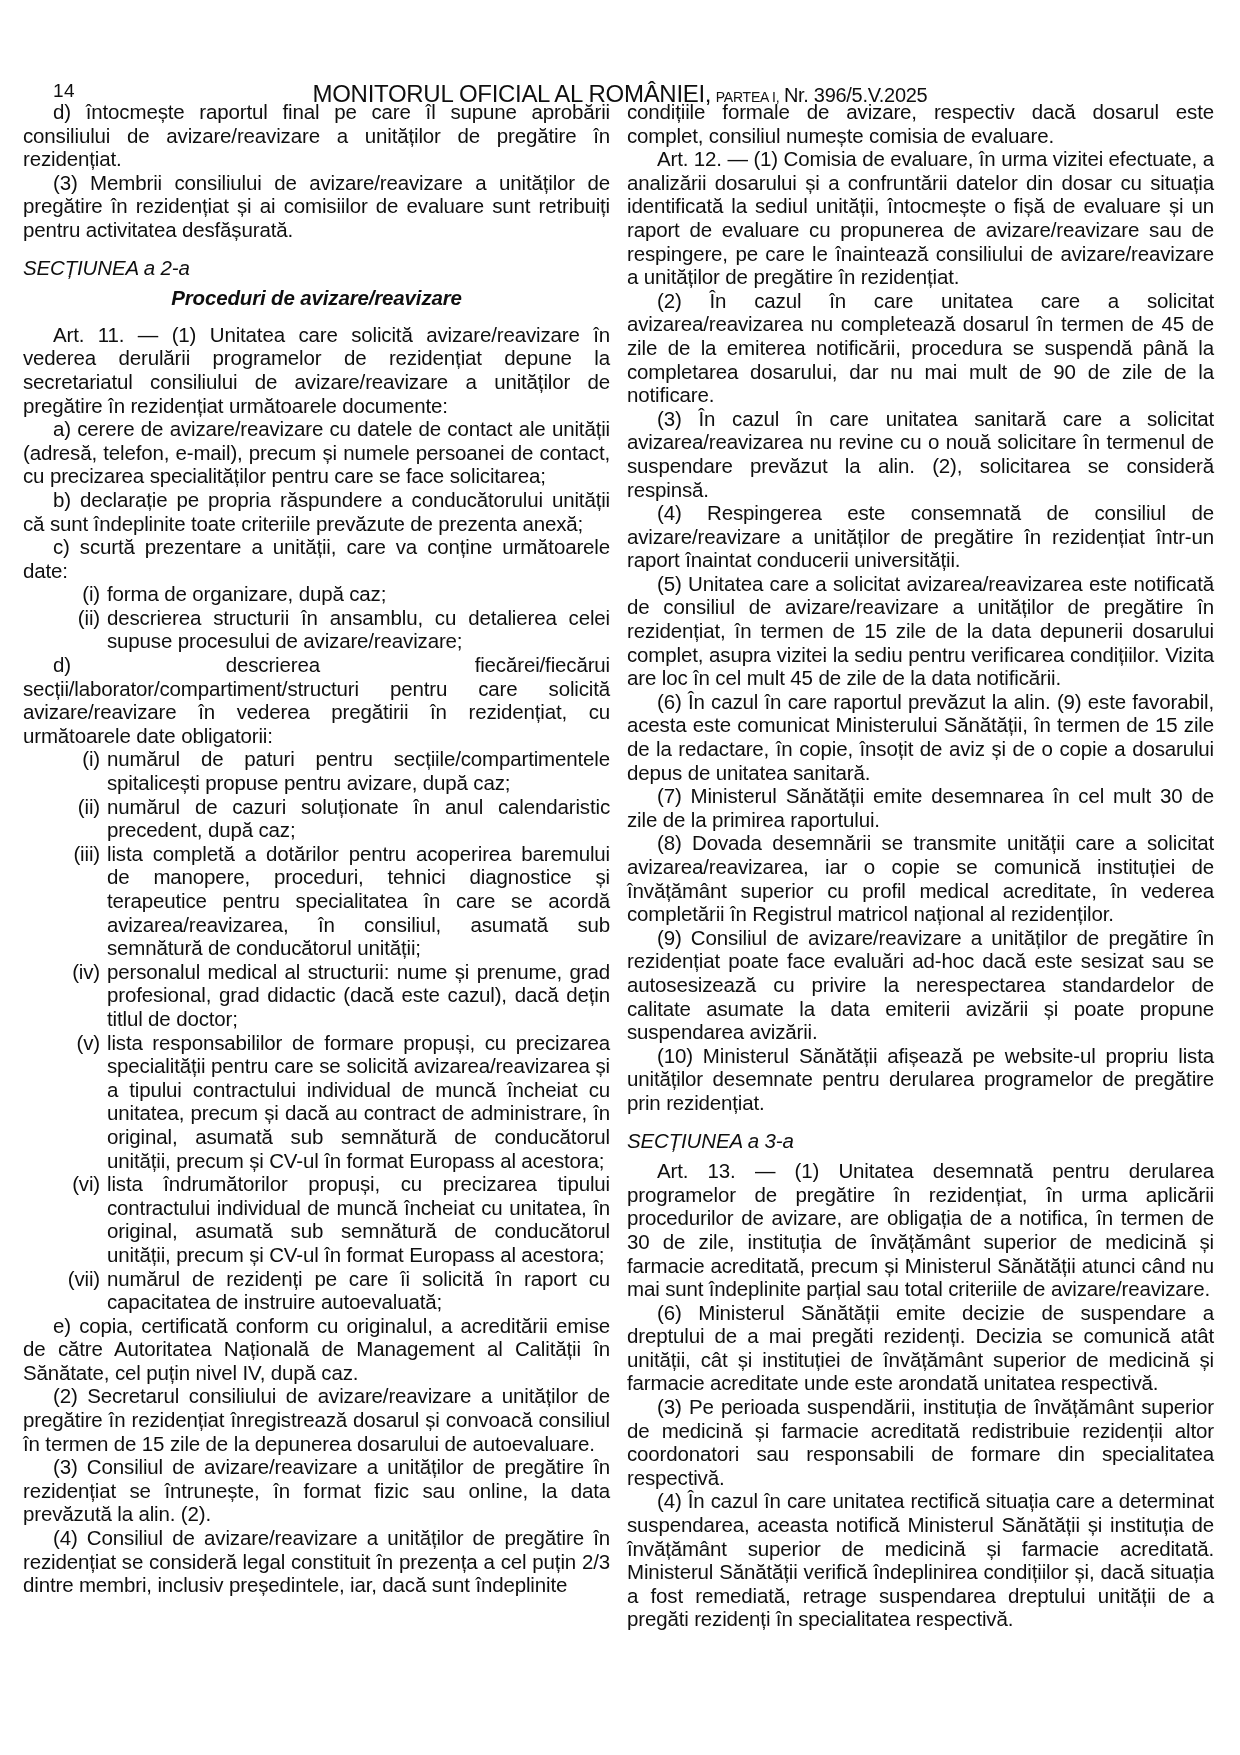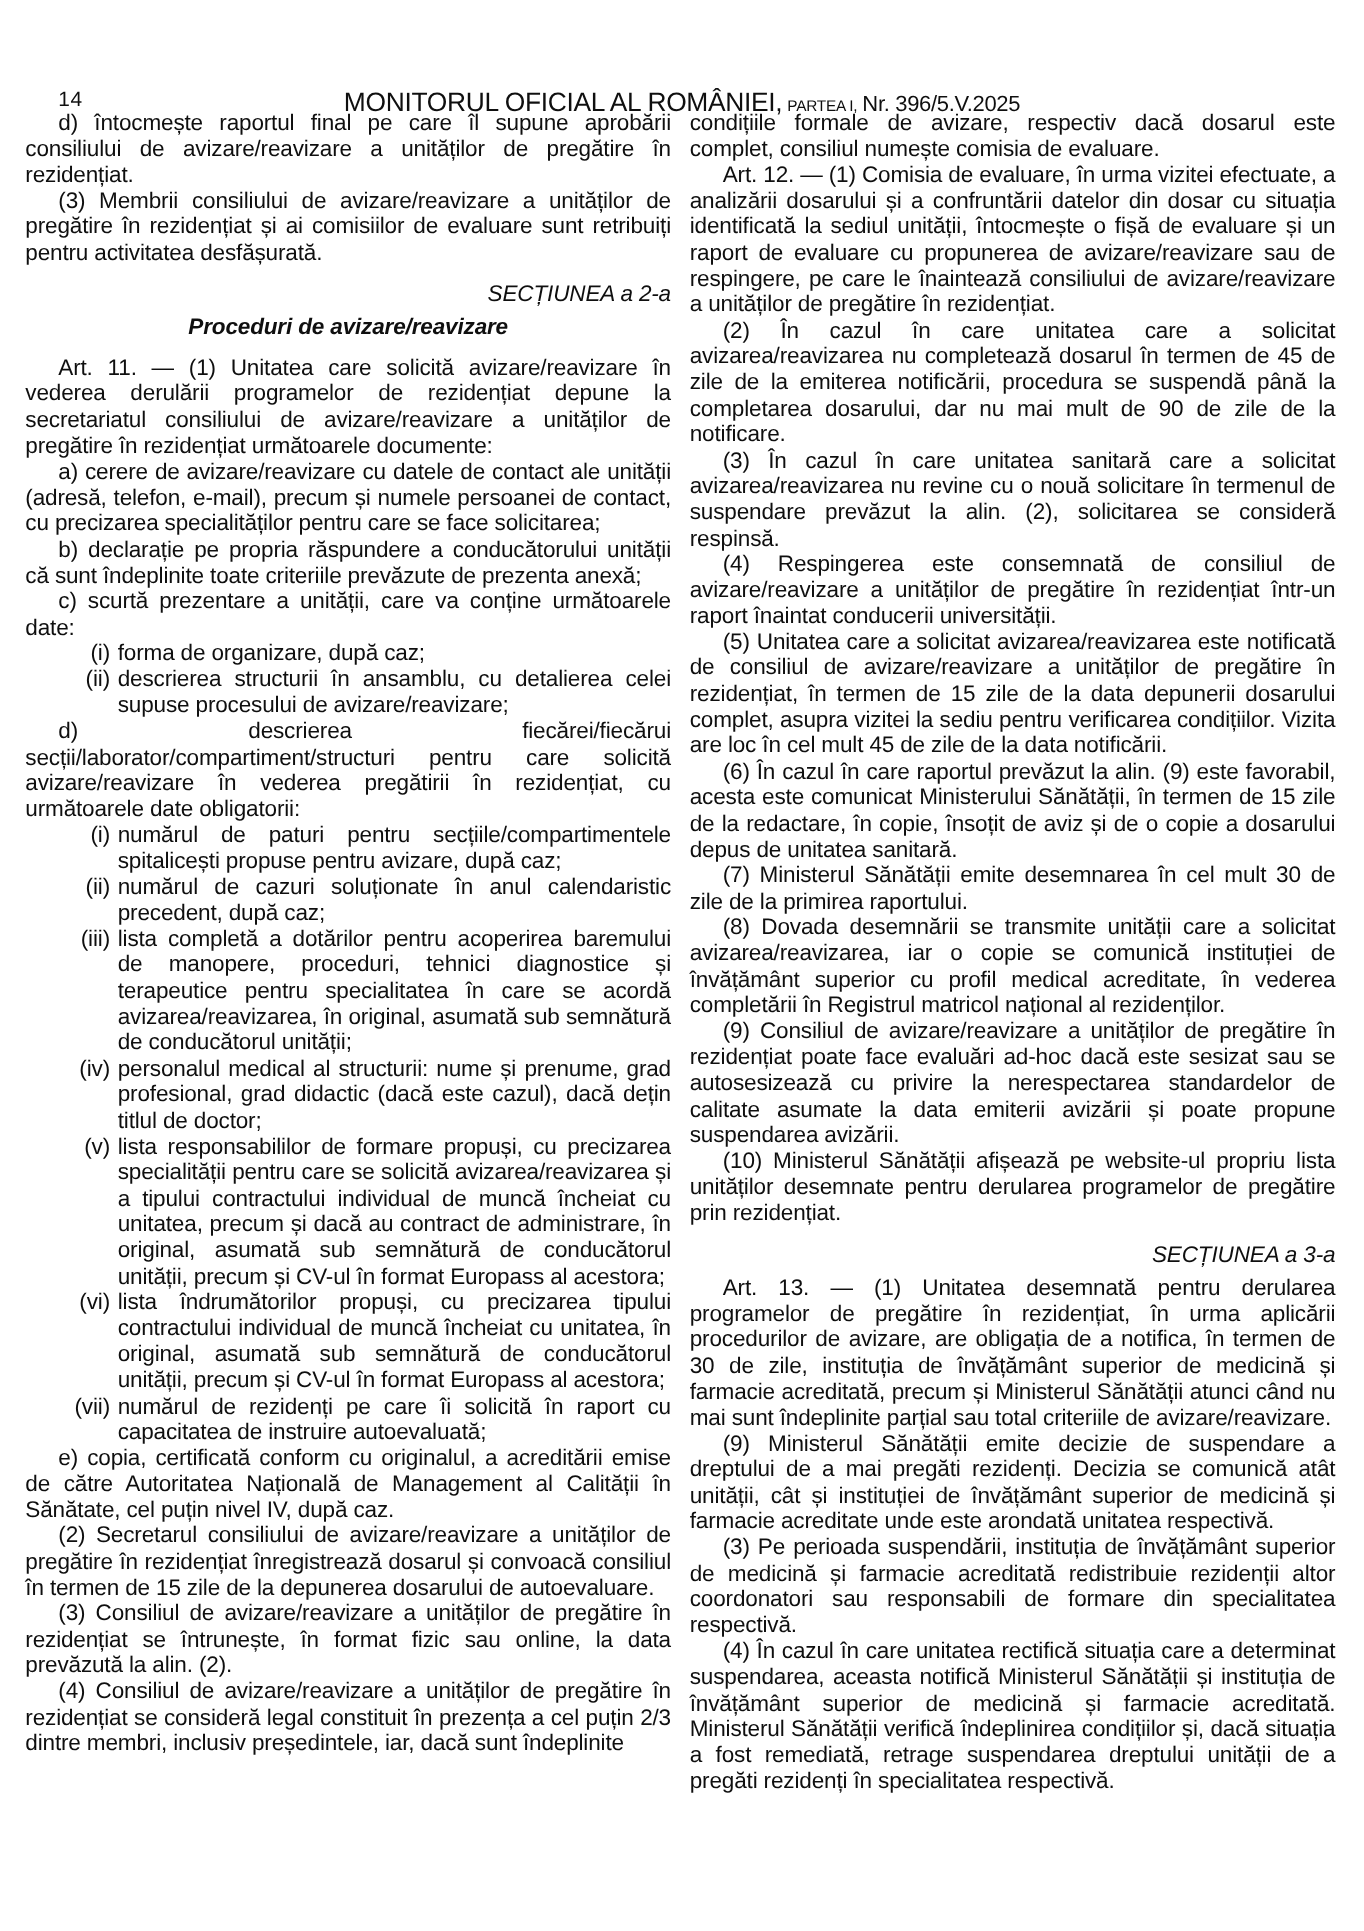--- a/index.html
+++ b/index.html
@@ -46,21 +46,21 @@
     line-height: 23.6px;
     letter-spacing: -0.15px;
   }
   .para {
     margin: 0;
     text-indent: 30px;
     text-align: justify;
   }
   .para.no-indent { text-indent: 0; }
   .sec-heading {
-    text-align: right;
+    text-align: left;
     font-style: italic;
     margin: 14px 0 7px 0;
   }
   .sec-subheading {
     text-align: center;
     font-style: italic;
     font-weight: bold;
     margin: 0 0 13px 0;
   }
   .list-item { display: flex; }
@@ -99,21 +99,21 @@
         <div class="list-item">
           <span class="li-label">(i)</span>
           <span class="li-text">numărul de paturi pentru secțiile/compartimentele spitalicești propuse pentru avizare, după caz;</span>
         </div>
         <div class="list-item">
           <span class="li-label">(ii)</span>
           <span class="li-text">numărul de cazuri soluționate în anul calendaristic precedent, după caz;</span>
         </div>
         <div class="list-item">
           <span class="li-label">(iii)</span>
-          <span class="li-text">lista completă a dotărilor pentru acoperirea baremului de manopere, proceduri, tehnici diagnostice și terapeutice pentru specialitatea în care se acordă avizarea/reavizarea, în original, asumată sub semnătură de conducătorul unității;</span>
+          <span class="li-text">lista completă a dotărilor pentru acoperirea baremului de manopere, proceduri, tehnici diagnostice și terapeutice pentru specialitatea în care se acordă avizarea/reavizarea, în consiliul, asumată sub semnătură de conducătorul unității;</span>
         </div>
         <div class="list-item">
           <span class="li-label">(iv)</span>
           <span class="li-text">personalul medical al structurii: nume și prenume, grad profesional, grad didactic (dacă este cazul), dacă dețin titlul de doctor;</span>
         </div>
         <div class="list-item">
           <span class="li-label">(v)</span>
           <span class="li-text">lista responsabililor de formare propuși, cu precizarea specialității pentru care se solicită avizarea/reavizarea și a tipului contractului individual de muncă încheiat cu unitatea, precum și dacă au contract de administrare, în original, asumată sub semnătură de conducătorul unității, precum și CV-ul în format Europass al acestora;</span>
         </div>
         <div class="list-item">
@@ -136,18 +136,18 @@
         <p class="para">(3) În cazul în care unitatea sanitară care a solicitat avizarea/reavizarea nu revine cu o nouă solicitare în termenul de suspendare prevăzut la alin. (2), solicitarea se consideră respinsă.</p>
         <p class="para">(4) Respingerea este consemnată de consiliul de avizare/reavizare a unităților de pregătire în rezidențiat într-un raport înaintat conducerii universității.</p>
         <p class="para">(5) Unitatea care a solicitat avizarea/reavizarea este notificată de consiliul de avizare/reavizare a unităților de pregătire în rezidențiat, în termen de 15 zile de la data depunerii dosarului complet, asupra vizitei la sediu pentru verificarea condițiilor. Vizita are loc în cel mult 45 de zile de la data notificării.</p>
         <p class="para">(6) În cazul în care raportul prevăzut la alin. (9) este favorabil, acesta este comunicat Ministerului Sănătății, în termen de 15 zile de la redactare, în copie, însoțit de aviz și de o copie a dosarului depus de unitatea sanitară.</p>
         <p class="para">(7) Ministerul Sănătății emite desemnarea în cel mult 30 de zile de la primirea raportului.</p>
         <p class="para">(8) Dovada desemnării se transmite unității care a solicitat avizarea/reavizarea, iar o copie se comunică instituției de învățământ superior cu profil medical acreditate, în vederea completării în Registrul matricol național al rezidenților.</p>
         <p class="para">(9) Consiliul de avizare/reavizare a unităților de pregătire în rezidențiat poate face evaluări ad-hoc dacă este sesizat sau se autosesizează cu privire la nerespectarea standardelor de calitate asumate la data emiterii avizării și poate propune suspendarea avizării.</p>
         <p class="para">(10) Ministerul Sănătății afișează pe website-ul propriu lista unităților desemnate pentru derularea programelor de pregătire prin rezidențiat.</p>
         <div class="sec-heading">SECȚIUNEA a 3-a</div>
         <p class="para">Art. 13. — (1) Unitatea desemnată pentru derularea programelor de pregătire în rezidențiat, în urma aplicării procedurilor de avizare, are obligația de a notifica, în termen de 30 de zile, instituția de învățământ superior de medicină și farmacie acreditată, precum și Ministerul Sănătății atunci când nu mai sunt îndeplinite parțial sau total criteriile de avizare/reavizare.</p>
-        <p class="para">(9) Ministerul Sănătății emite decizie de suspendare a dreptului de a mai pregăti rezidenți. Decizia se comunică atât unității, cât și instituției de învățământ superior de medicină și farmacie acreditate unde este arondată unitatea respectivă.</p>
+        <p class="para">(6) Ministerul Sănătății emite decizie de suspendare a dreptului de a mai pregăti rezidenți. Decizia se comunică atât unității, cât și instituției de învățământ superior de medicină și farmacie acreditate unde este arondată unitatea respectivă.</p>
         <p class="para">(3) Pe perioada suspendării, instituția de învățământ superior de medicină și farmacie acreditată redistribuie rezidenții altor coordonatori sau responsabili de formare din specialitatea respectivă.</p>
         <p class="para">(4) În cazul în care unitatea rectifică situația care a determinat suspendarea, aceasta notifică Ministerul Sănătății și instituția de învățământ superior de medicină și farmacie acreditată. Ministerul Sănătății verifică îndeplinirea condițiilor și, dacă situația a fost remediată, retrage suspendarea dreptului unității de a pregăti rezidenți în specialitatea respectivă.</p>
       </div>
   </div>
 </div>
 
 </body></html>

